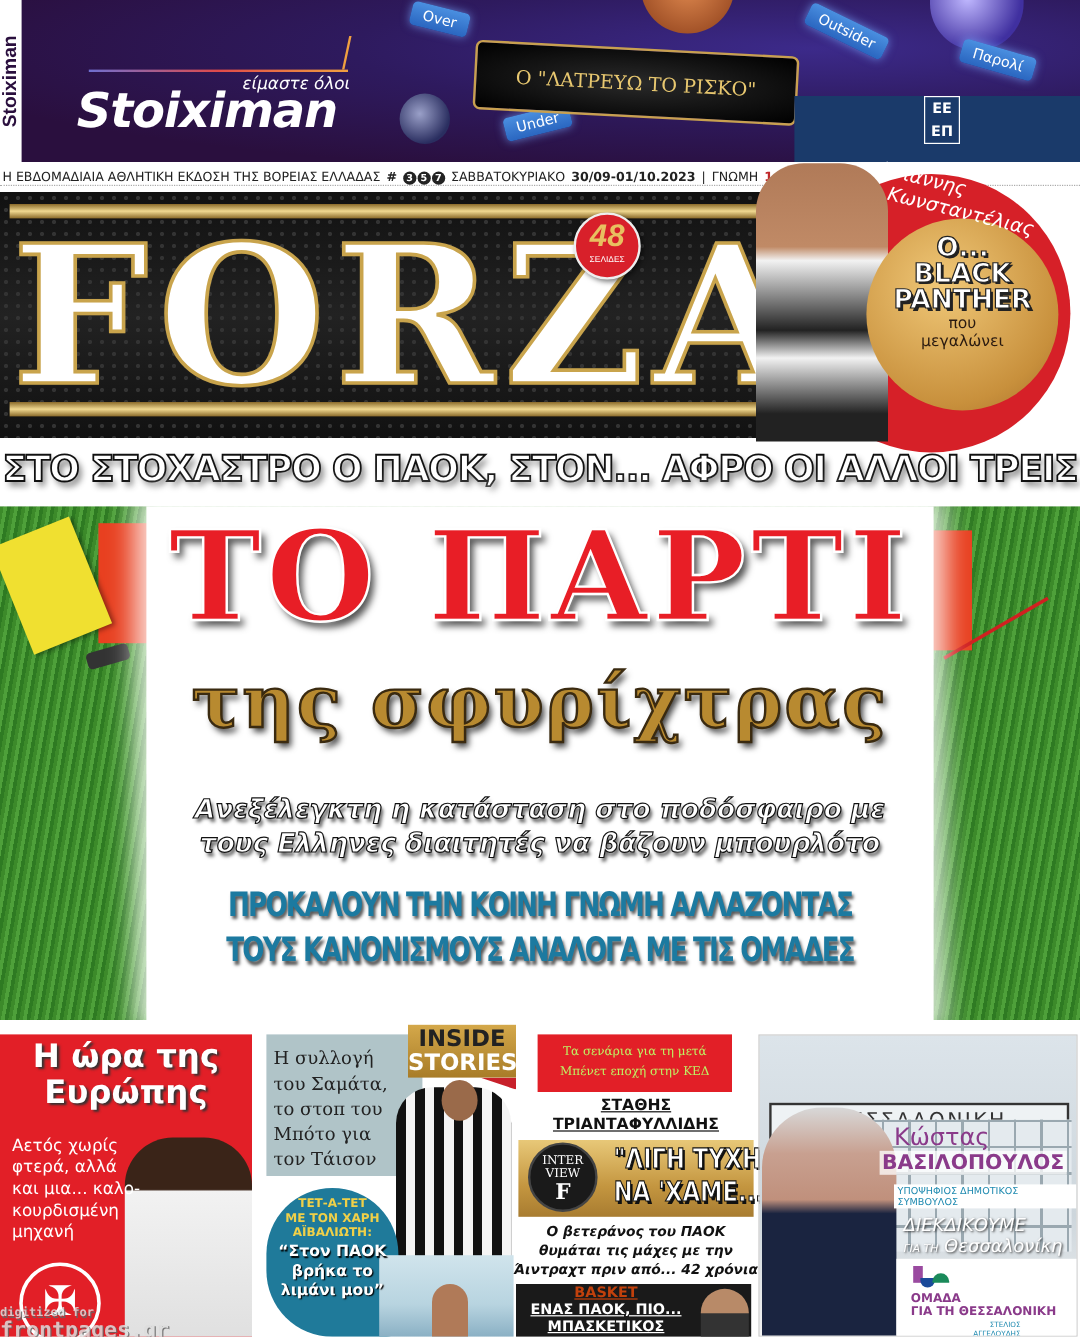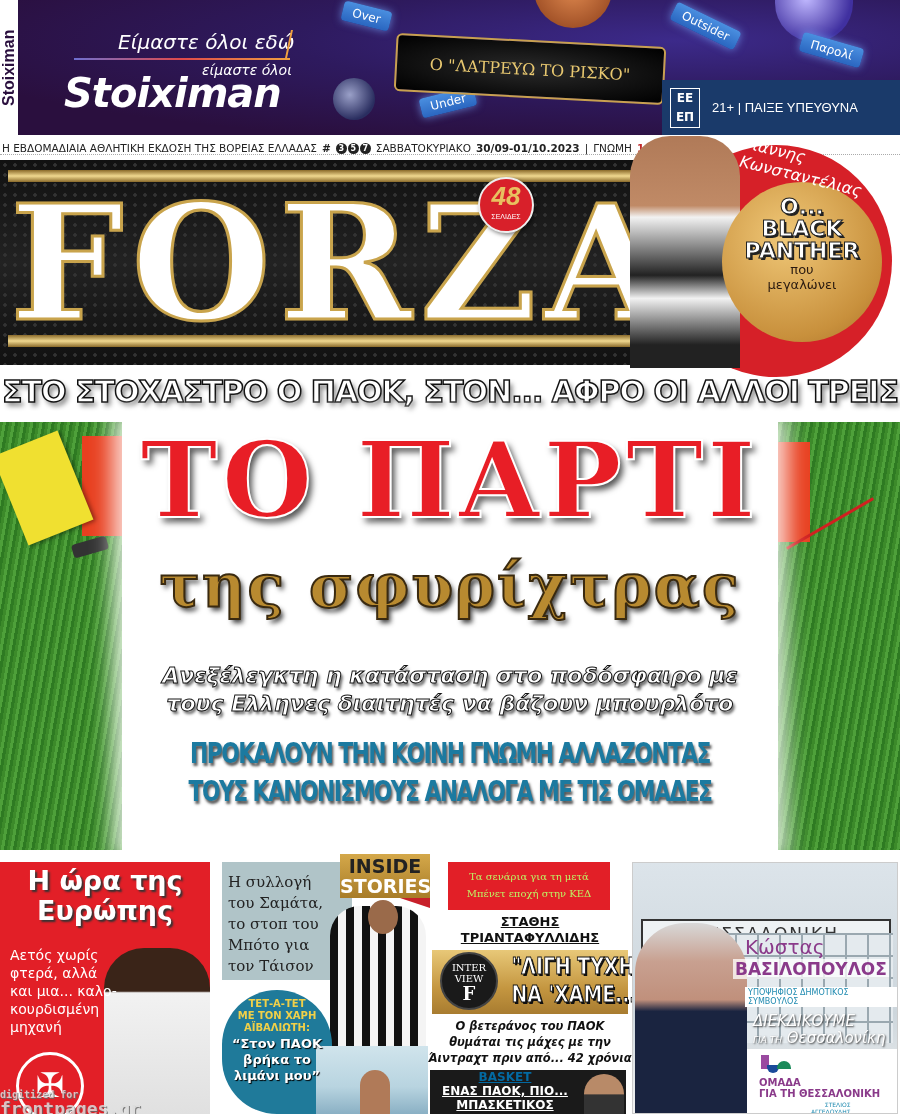--- a/index.html
+++ b/index.html
@@ -51,21 +51,21 @@
   .ad-plaque {
     position: absolute; left: 395px; top: 40px; width: 270px; height: 58px;
     background: radial-gradient(ellipse, #2a2a2a, #000); border: 2px solid #c8a050;
     border-radius: 6px; transform: rotate(3deg);
     color: #e8c870; font-family: "DejaVu Serif", serif; font-size: 16px;
     display: flex; align-items: center; justify-content: center;
   }
   .ad-resp {
     position: absolute; left: 662px; top: 80px; width: 238px; height: 55px;
     background: #1a3a6a; display: flex; align-items: center; padding-left: 8px; gap: 12px;
-    color: #fff; font-size: 13px;
+    color: #fff; font-size: 13px; flex-direction: column;
   }
   .ad-resp-logo {
     width: 30px; height: 40px; border: 1px solid #fff; color: #fff;
     font-size: 12px; line-height: 19px; text-align: center; font-weight: bold;
     font-family: "DejaVu Sans", sans-serif;
   }
 
   
   .dateline {
     position: absolute; left: 0; top: 135px; width: 900px; height: 20px;
@@ -277,21 +277,21 @@
   }
   .interview-deck {
     position: absolute; left: 428px; top: 168px; width: 204px; text-align: center; color: #111;
     font-style: italic; font-weight: bold; font-size: 11.5px; line-height: 16px;
     font-family: "DejaVu Sans", sans-serif;
   }
   .basket-box {
     position: absolute; left: 430px; top: 220px; width: 196px; height: 44px; background: #1a1a1a;
   }
   .basket-label {
-    position: absolute; left: 430px; top: 220px; width: 150px; text-align: center; color: #0369a1;
+    position: absolute; left: 430px; top: 220px; width: 150px; text-align: center; color: #c2410c;
     font-weight: bold; font-size: 12px; line-height: 14px; text-decoration: underline;
     font-family: "DejaVu Sans", sans-serif;
   }
   .basket-headline {
     position: absolute; left: 430px; top: 234px; width: 150px; text-align: center; color: #fff;
     font-weight: bold; font-size: 12px; line-height: 14px; text-decoration: underline;
     font-family: "DejaVu Sans", sans-serif;
   }
   .coach-photo {
     position: absolute; left: 584px; top: 224px; width: 40px; height: 40px;
@@ -347,21 +347,20 @@
   .cand-leader {
     position: absolute; left: 178px; top: 238px; color: #1f8ab0; font-size: 6px; line-height: 7px; text-align: right;
     font-family: "DejaVu Sans", sans-serif;
   }
 </style>
 </head>
 <body>
 
 <div class="ad-banner">
   <div class="ad-side-logo">Stoiximan</div>
-  <div class="ad-slogan">Είμαστε όλοι εδώ</div>
   <div class="ad-slogan-line"></div>
   <div class="ad-slogan-tick"></div>
   <div class="ad-sub">είμαστε όλοι</div>
   <div class="ad-brand">Stoiximan</div>
   <div class="ad-ball ball-soccer1"></div>
   <div class="ad-ball ball-basket"></div>
   <div class="ad-ball ball-soccer2"></div>
   <div class="ad-chip chip-over">Over</div>
   <div class="ad-chip chip-under">Under</div>
   <div class="ad-chip chip-outsider">Outsider</div>

